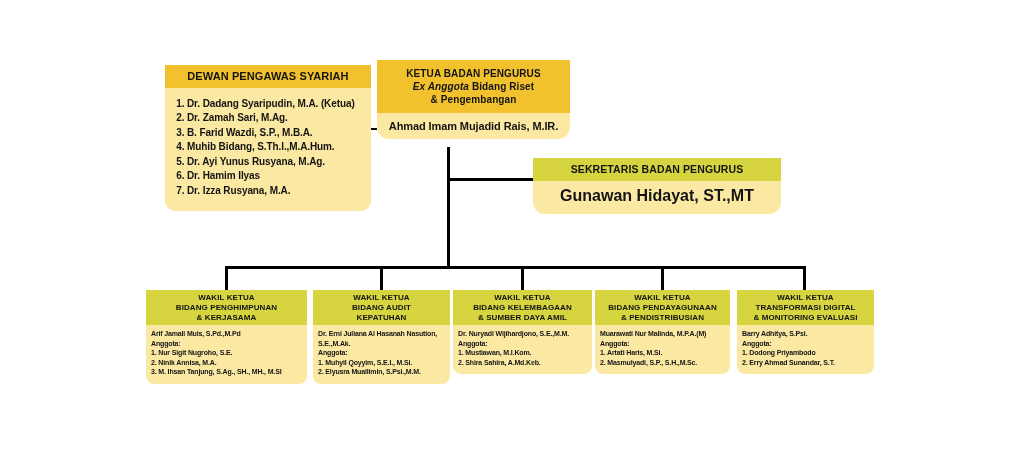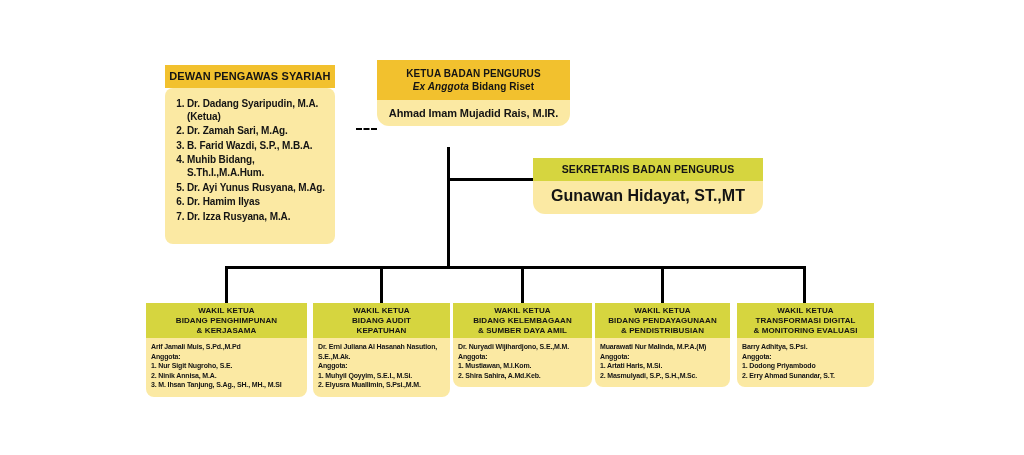--- a/index.html
+++ b/index.html
@@ -15,36 +15,36 @@
   .hdr{
     text-align:center;font-weight:bold;line-height:1.22;
     padding:4px 3px;letter-spacing:0.1px;
   }
   .hdr-gold{background:#F2C12E;}
   .hdr-green{background:#D6D53F;}
   .bdy{
     background:#FBE9A3;border-radius:0 0 10px 10px;
   }
   
-  .dewan{left:165px;top:65px;width:170px;}
+  .dewan{left:165px;top:65px;width:206px;}
   .dewan .hdr{font-size:11px;padding:5px 2px;}
-  .dewan .bdy{padding:7px 6px 20px 6px;min-height:106px;border-radius:8px;}
+  .dewan .bdy{padding:7px 6px 10px 6px;min-height:106px;}
   .dewan ol{margin:0;padding-left:16px;}
   .dewan li{font-size:10px;font-weight:bold;line-height:1.3;margin:1.5px 0;letter-spacing:-0.1px;}
   
   .ketua{left:377px;top:60px;width:193px;}
   .ketua .hdr{font-size:10px;padding:7px 4px;line-height:1.3;}
   .ketua .bdy{padding:7px 3px;text-align:center;font-size:11px;font-weight:bold;letter-spacing:-0.1px;border-radius:0 0 12px 12px;}
   .it{font-style:italic;}
   
-  .sekre{left:533px;top:158px;width:230px;}
+  .sekre{left:533px;top:158px;width:248px;}
   .sekre .hdr{font-size:10.5px;padding:5px 3px;}
   .sekre .bdy{padding:6px 3px 9px 3px;text-align:center;font-size:16px;font-weight:bold;border-radius:0 0 12px 12px;}
   
-  .wakil{top:303px;}
+  .wakil{top:290px;}
   .wakil .hdr{font-size:8px;padding:3px 2px;line-height:1.22;}
   .wakil .hdr span{display:block;}
   .wakil .bdy{
     padding:4px 4px 7px 5px;font-size:7px;font-weight:bold;line-height:1.36;
     letter-spacing:-0.15px;border-radius:0 0 8px 8px;
   }
   .wakil .leader{margin:0;}
   .wakil .anggota{margin:0;}
   .wakil ol{margin:0;padding:0;list-style:none;counter-reset:m;}
   .wakil li{counter-increment:m;}
@@ -82,20 +82,21 @@
         <li>Dr. Hamim Ilyas</li>
         <li>Dr. Izza Rusyana, M.A.</li>
       </ol>
     </div>
   </div>
 
   <div class="obox ketua">
     <div class="hdr hdr-gold">
       <span style="display:block;">KETUA BADAN PENGURUS</span>
       <span style="display:block;"><span class="it">Ex Anggota</span> <span>Bidang Riset</span></span>
+      <span style="display:block;">&amp; Pengembangan</span>
     </div>
     <div class="bdy">Ahmad Imam Mujadid Rais, M.IR.</div>
   </div>
 
   <div class="obox sekre">
     <div class="hdr hdr-green">SEKRETARIS BADAN PENGURUS</div>
     <div class="bdy">Gunawan Hidayat, ST.,MT</div>
   </div>
 
   <div class="obox wakil w1">

